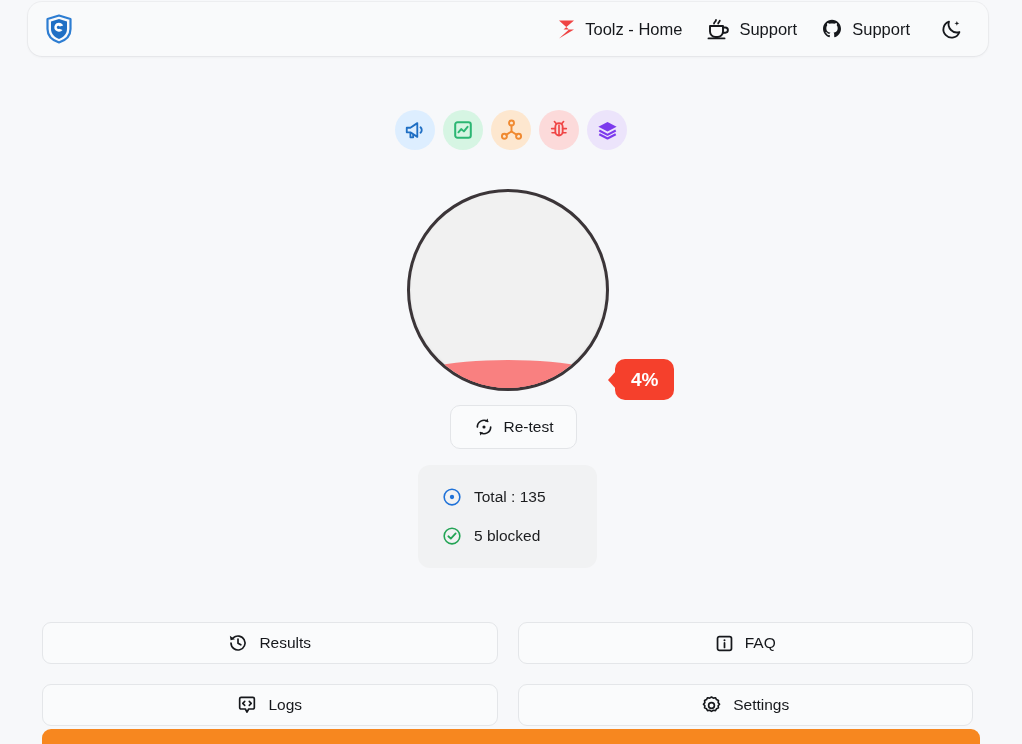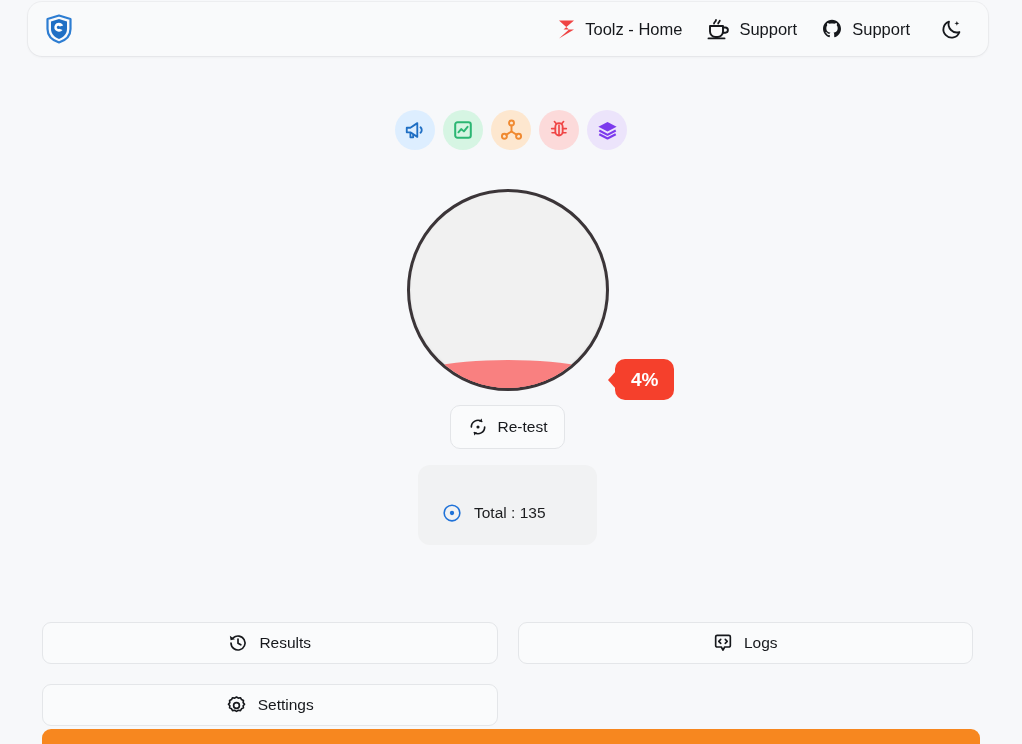--- a/index.html
+++ b/index.html
@@ -162,21 +162,21 @@
     border-top: 9px solid transparent;
     border-bottom: 9px solid transparent;
     border-right: 8px solid #f5402c;
   }
 
   
   .retest-btn {
     position: absolute;
     left: 450px;
     top: 405px;
-    width: 115px;
+    width: 127px;
     height: 44px;
     background: #fafbfc;
     border: 1px solid #e3e5e8;
     border-radius: 10px;
     display: flex;
     align-items: center;
     justify-content: center;
     gap: 10px;
     font-size: 15.5px;
     color: #16181c;
@@ -198,21 +198,20 @@
     gap: 19px;
   }
 
   .stat-row {
     display: flex;
     align-items: center;
     gap: 12px;
     font-size: 15.5px;
     color: #1c1d1f;
     white-space: nowrap;
-    margin-top: 16px;
   }
 
   
   .actions {
     position: absolute;
     left: 42px;
     top: 622px;
     width: 931px;
     display: grid;
     grid-template-columns: 1fr 1fr;
@@ -390,37 +389,56 @@
   <div class="stat-row">
     <span class="icon">
       <svg width="20" height="20" viewBox="0 0 24 24" aria-hidden="true">
         <circle cx="12" cy="12" r="9.4" fill="none" stroke="#1f72d8" stroke-width="1.9"></circle>
         <circle cx="12" cy="12" r="2.6" fill="#1f72d8"></circle>
       </svg>
     </span>
     <span>Total : 135</span>
   </div>
 
+  <div class="stat-row">
+    <span class="icon">
+      <svg width="20" height="20" viewBox="0 0 24 24" aria-hidden="true">
+        <circle cx="12" cy="12" r="9.4" fill="none" stroke="#23a455" stroke-width="1.9"></circle>
+        <path d="M7.6 12.3 L10.6 15.2 L16.4 8.8" fill="none" stroke="#23a455" stroke-width="2.1" stroke-linecap="round" stroke-linejoin="round"></path>
+      </svg>
+    </span>
+    <span>5 blocked</span>
+  </div>
 
 
 </div>
 
 <div class="actions">
 
   <button class="action-btn">
     <span class="icon">
       <svg width="20" height="20" viewBox="0 0 24 24" aria-hidden="true">
         <path d="M3.6 12 a8.4 8.4 0 1 0 2.6 -6.1" fill="none" stroke="#16181c" stroke-width="2" stroke-linecap="round"></path>
         <path d="M2.2 3.4 L3.1 8.6 L8.3 7.6 Z" fill="#16181c"></path>
         <path d="M12 7.3 V12.2 L15.4 14.2" fill="none" stroke="#16181c" stroke-width="2" stroke-linecap="round" stroke-linejoin="round"></path>
       </svg>
     </span>
     <span>Results</span>
   </button>
 
+  <button class="action-btn">
+    <span class="icon">
+      <svg width="19" height="19" viewBox="0 0 24 24" aria-hidden="true">
+        <rect x="3.2" y="3.2" width="17.6" height="17.6" rx="2.4" fill="none" stroke="#16181c" stroke-width="2.2"></rect>
+        <circle cx="12" cy="7.9" r="1.3" fill="#16181c"></circle>
+        <path d="M12 11.2 V17" stroke="#16181c" stroke-width="2.2" stroke-linecap="round"></path>
+      </svg>
+    </span>
+    <span>FAQ</span>
+  </button>
 
   <button class="action-btn">
     <span class="icon">
       <svg width="20" height="20" viewBox="0 0 24 24" aria-hidden="true">
         <path d="M3.2 4.6 a1.8 1.8 0 0 1 1.8 -1.8 H19 a1.8 1.8 0 0 1 1.8 1.8 V15 a1.8 1.8 0 0 1 -1.8 1.8 H14 L12 20.6 L10 16.8 H5 A1.8 1.8 0 0 1 3.2 15 Z" fill="none" stroke="#16181c" stroke-width="2" stroke-linejoin="round"></path>
         <path d="M9.3 7.6 L6.9 10 L9.3 12.4" fill="none" stroke="#16181c" stroke-width="1.9" stroke-linecap="round" stroke-linejoin="round"></path>
         <path d="M14.7 7.6 L17.1 10 L14.7 12.4" fill="none" stroke="#16181c" stroke-width="1.9" stroke-linecap="round" stroke-linejoin="round"></path>
       </svg>
     </span>
     <span>Logs</span>

